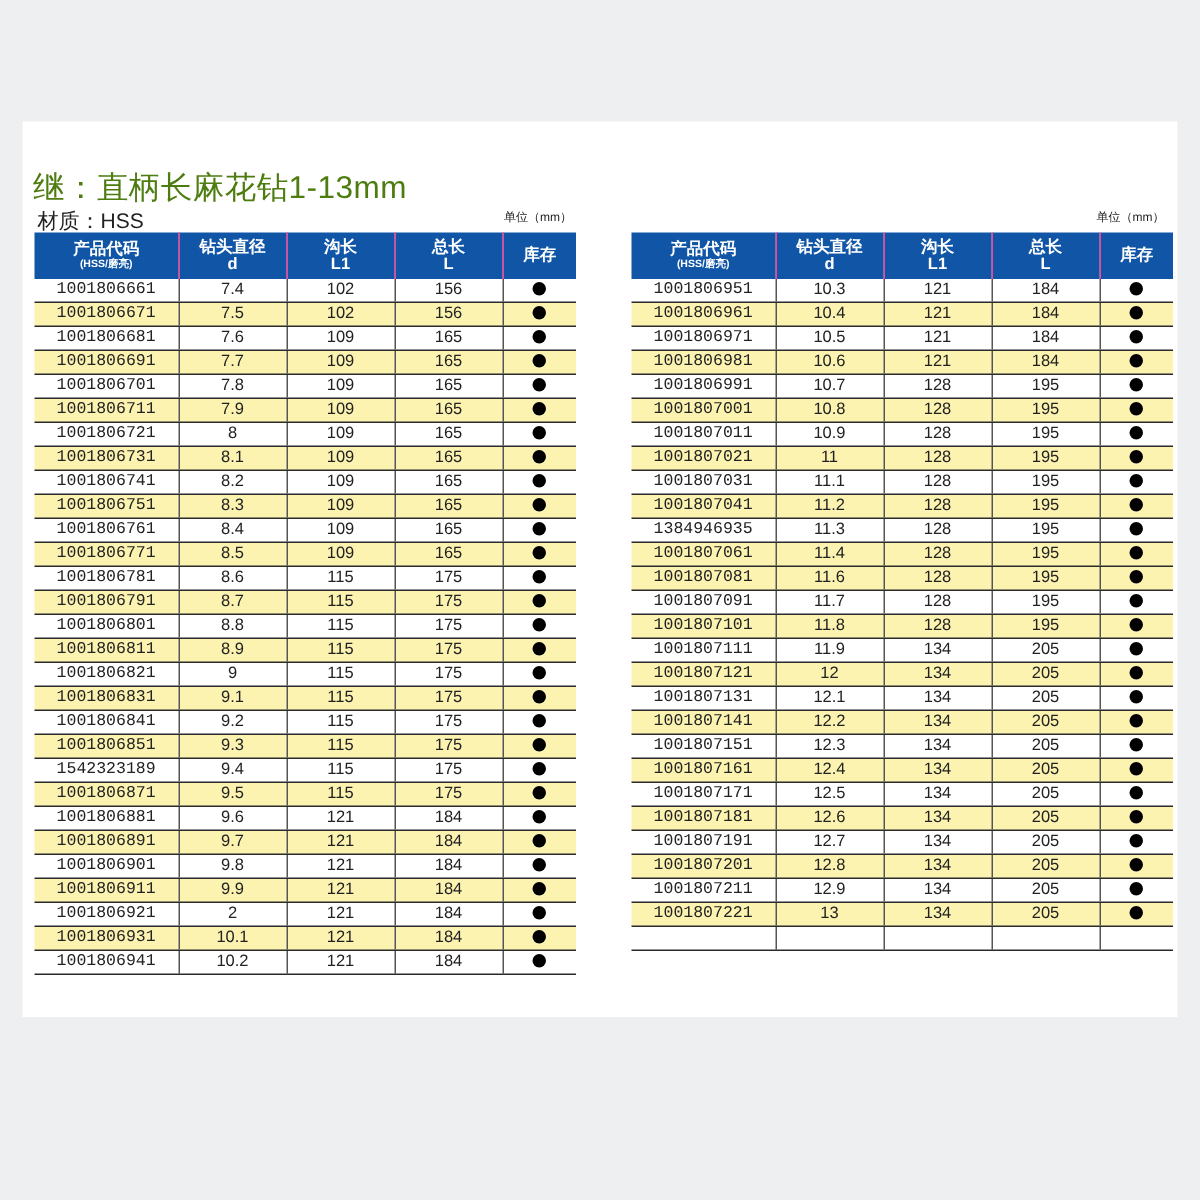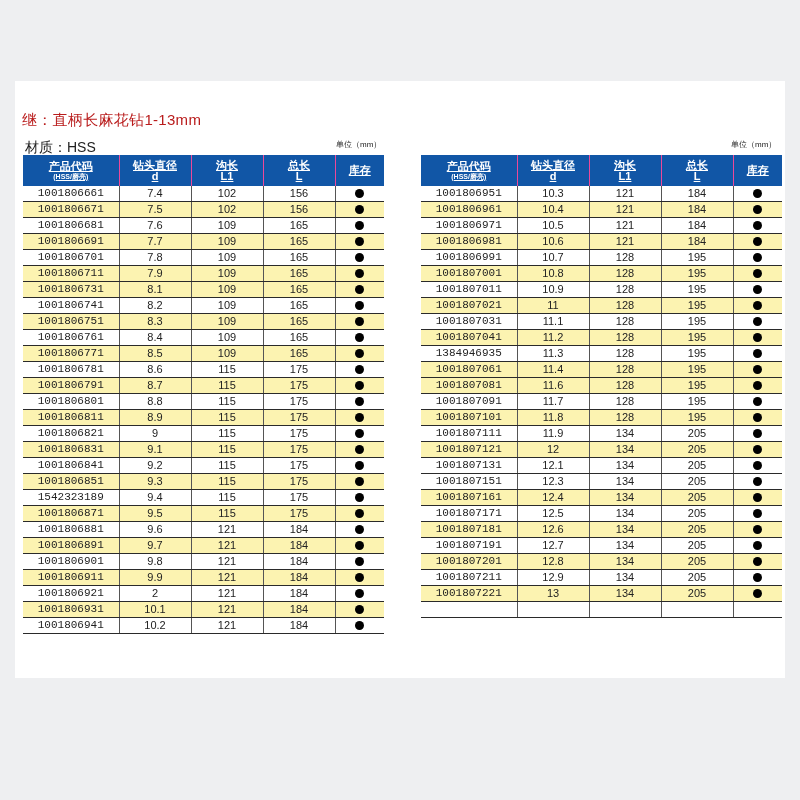--- a/index.html
+++ b/index.html
@@ -10,21 +10,21 @@
     font-family: "Liberation Sans", "DejaVu Sans", sans-serif;
     overflow: hidden;
   }
   .card {
     position: absolute; left: 15px; top: 81px;
     width: 770px; height: 597px;
     background: #ffffff;
   }
   .title {
     position: absolute; left: 22px; top: 111px;
-    font-size: 15px; color: #b91c1c; letter-spacing: 0.3px;
+    font-size: 21px; color: #4d7c0f; letter-spacing: 0.3px;
     white-space: nowrap;
   }
   .material {
     position: absolute; left: 25px; top: 139px;
     font-size: 14px; color: #222;
   }
   .unit {
     position: absolute; top: 139px;
     font-size: 8px; color: #222;
   }
@@ -50,21 +50,21 @@
     height: 31px;
     padding: 0;
     font-weight: bold;
     font-size: 11px;
     line-height: 11px;
     text-align: center;
     border-left: 1px solid #ec4899;
     vertical-align: middle;
   }
   table.spec th:first-child { border-left: none; }
-  table.spec th .sub { display: block; font-size: 11px; line-height: 11px; text-decoration: underline; }
+  table.spec th .sub { display: block; font-size: 11px; line-height: 11px; }
   table.spec th .sub.small { font-size: 7px; line-height: 9px; }
   table.spec td {
     height: 15px;
     padding: 0;
     text-align: center;
     line-height: 15px;
     border-bottom: 1px solid #2a2a2a;
     border-left: 1px solid #555;
     white-space: nowrap;
   }
@@ -153,20 +153,27 @@
         <td>165</td>
         <td><span class="dot"></span></td>
       </tr>
       <tr class="alt">
         <td>1001806711</td>
         <td>7.9</td>
         <td>109</td>
         <td>165</td>
         <td><span class="dot"></span></td>
       </tr>
+      <tr>
+        <td>1001806721</td>
+        <td>8</td>
+        <td>109</td>
+        <td>165</td>
+        <td><span class="dot"></span></td>
+      </tr>
       <tr class="alt">
         <td>1001806731</td>
         <td>8.1</td>
         <td>109</td>
         <td>165</td>
         <td><span class="dot"></span></td>
       </tr>
       <tr>
         <td>1001806741</td>
         <td>8.2</td>
@@ -468,20 +475,27 @@
         <td>205</td>
         <td><span class="dot"></span></td>
       </tr>
       <tr>
         <td>1001807131</td>
         <td>12.1</td>
         <td>134</td>
         <td>205</td>
         <td><span class="dot"></span></td>
       </tr>
+      <tr class="alt">
+        <td>1001807141</td>
+        <td>12.2</td>
+        <td>134</td>
+        <td>205</td>
+        <td><span class="dot"></span></td>
+      </tr>
       <tr>
         <td>1001807151</td>
         <td>12.3</td>
         <td>134</td>
         <td>205</td>
         <td><span class="dot"></span></td>
       </tr>
       <tr class="alt">
         <td>1001807161</td>
         <td>12.4</td>

